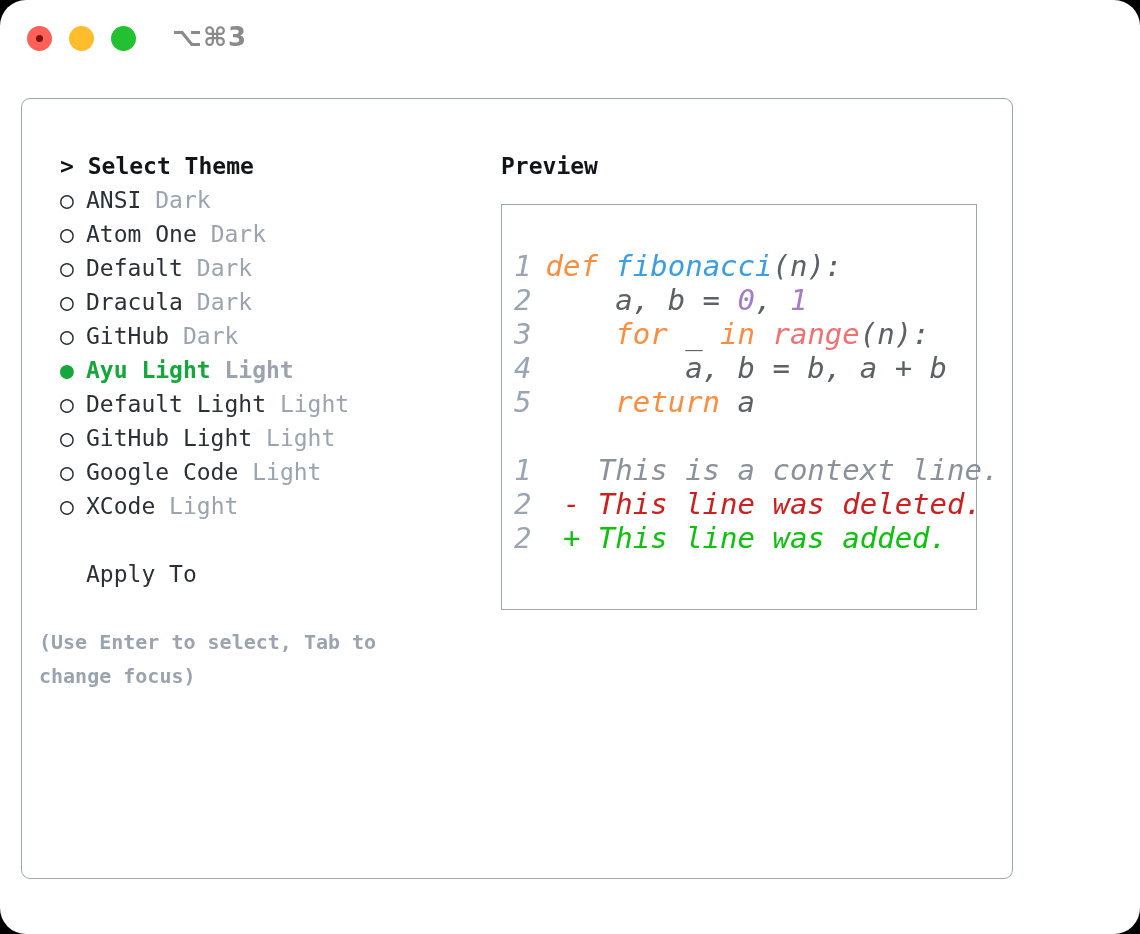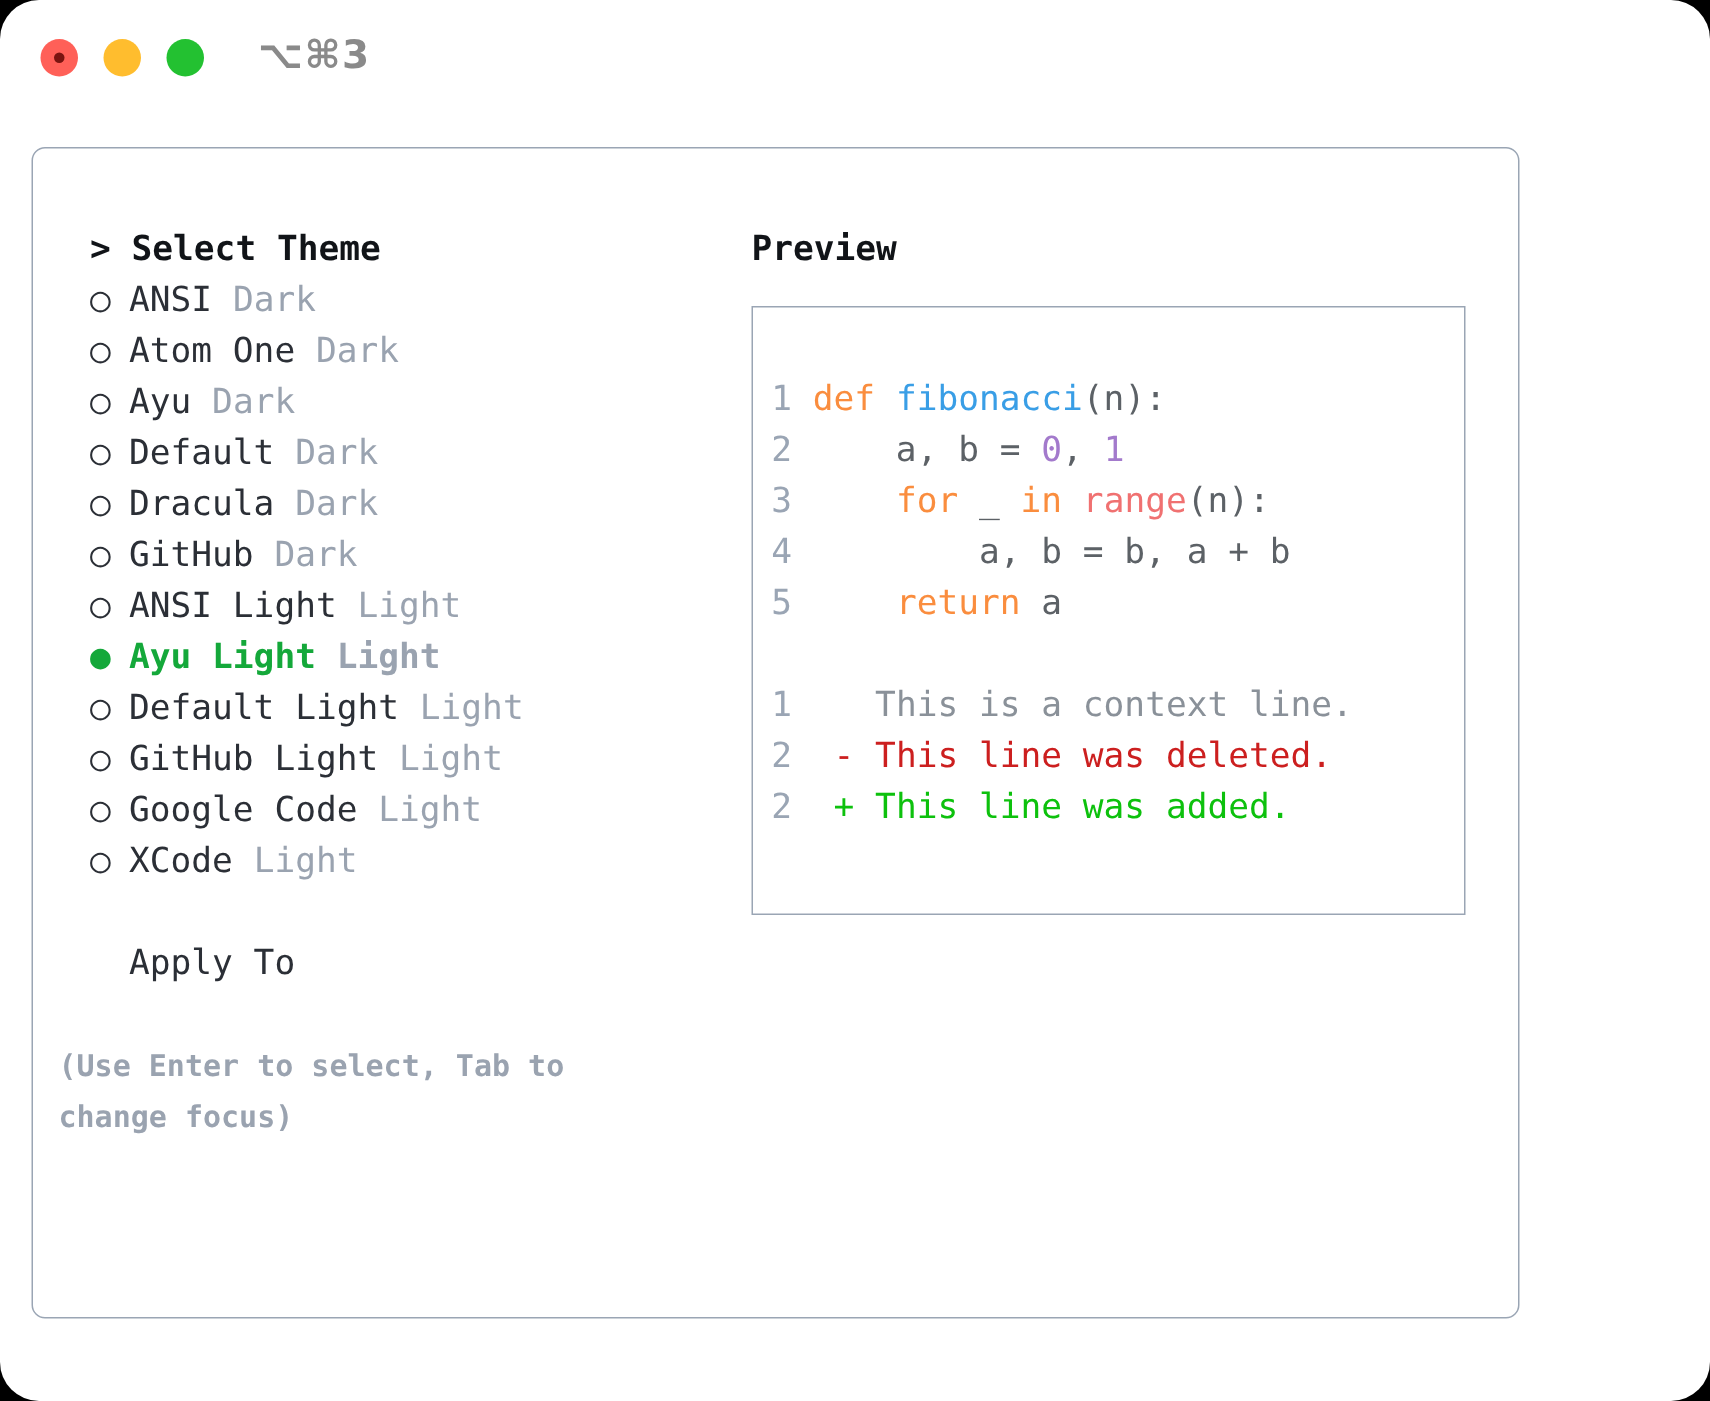--- a/index.html
+++ b/index.html
@@ -161,24 +161,25 @@
     background: #ffffff;
     position: relative;
   }
   .code-area {
     position: absolute;
     left: 12px;
     top: 44px;
     width: 460px;
   }
   .code-line {
-    font-size: 23px;
+    font-size: 29px;
     line-height: 34px;
     white-space: pre;
     color: #5c6166;
+    font-style: italic;
   }
   .lineno {
     color: #9aa5b4;
     display: inline-block;
     width: 14px;
     text-align: right;
   }
   .kw      { color: #fa8d3e; }
   .fn      { color: #399ee6; }
   .builtin { color: #f07171; }
@@ -207,25 +208,23 @@
   <div class="panel">
     <div class="panel-inner">
 
       <div class="left-col">
 
         <div class="row heading-row">&gt; Select Theme</div>
 
         <div id="theme-list">
             <div class="row"><span class="marker">○</span><span>ANSI</span><span> </span><span class="badge">Dark</span></div>
             <div class="row"><span class="marker">○</span><span>Atom One</span><span> </span><span class="badge">Dark</span></div>
-            <div class="row"><span class="marker">○</span><span>Ayu</span><span> </span><span class="badge">Dark</span></div>
             <div class="row"><span class="marker">○</span><span>Default</span><span> </span><span class="badge">Dark</span></div>
             <div class="row"><span class="marker">○</span><span>Dracula</span><span> </span><span class="badge">Dark</span></div>
             <div class="row"><span class="marker">○</span><span>GitHub</span><span> </span><span class="badge">Dark</span></div>
-            <div class="row"><span class="marker">○</span><span>ANSI Light</span><span> </span><span class="badge">Light</span></div>
             <div class="row selected"><span class="marker">●</span><span>Ayu Light</span><span> </span><span class="badge">Light</span></div>
             <div class="row"><span class="marker">○</span><span>Default Light</span><span> </span><span class="badge">Light</span></div>
             <div class="row"><span class="marker">○</span><span>GitHub Light</span><span> </span><span class="badge">Light</span></div>
             <div class="row"><span class="marker">○</span><span>Google Code</span><span> </span><span class="badge">Light</span></div>
             <div class="row"><span class="marker">○</span><span>XCode</span><span> </span><span class="badge">Light</span></div>
           </div>
 
         <div class="spacer-row"></div>
 
         <div class="row sub-heading"><span class="marker"> </span><span>Apply To</span></div>

